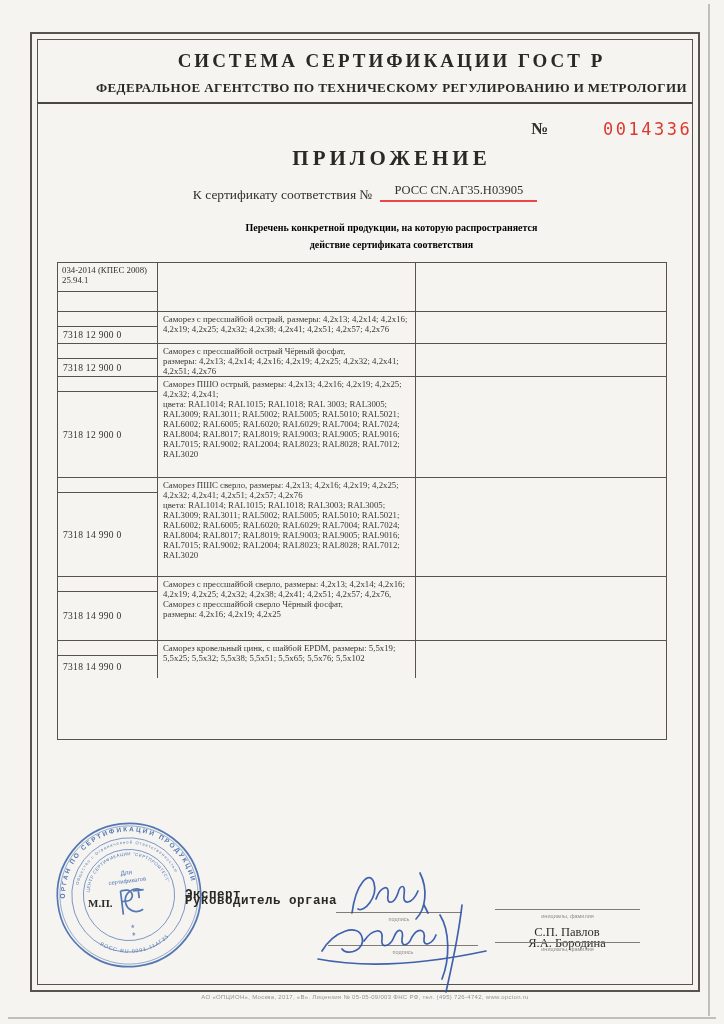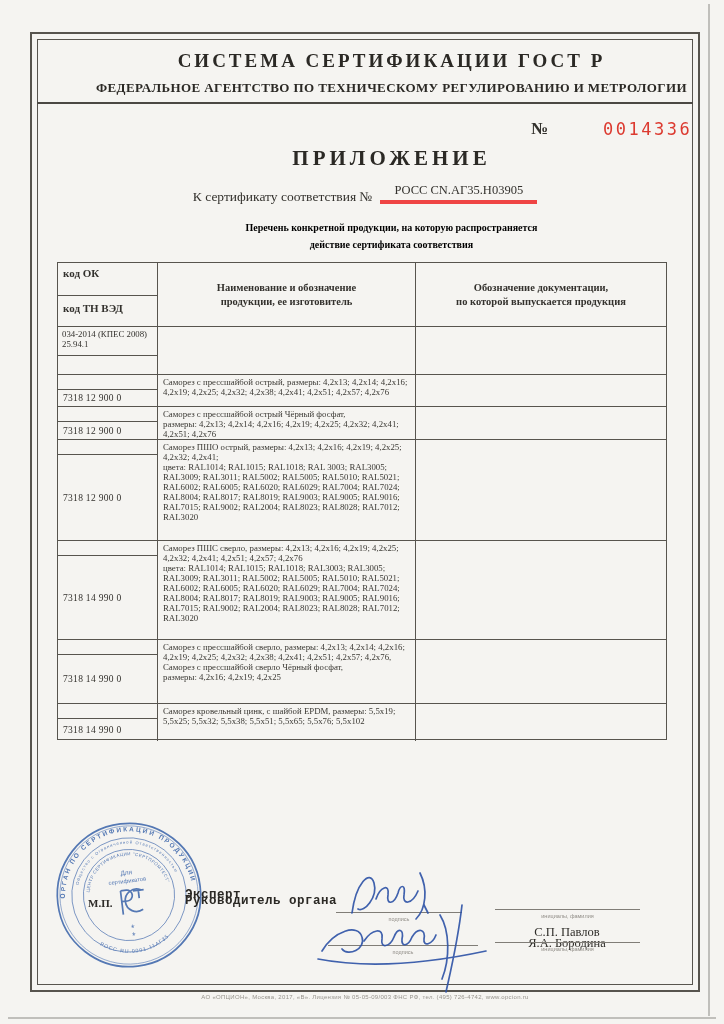--- a/index.html
+++ b/index.html
@@ -15,21 +15,21 @@
   .sys-title { top:50px; font-size:19px; font-weight:bold; letter-spacing:3px; color:#2b2925; }
   .agency    { top:80px; font-size:13px; font-weight:bold; letter-spacing:.4px; color:#2b2925; }
   .head-rule { position:absolute; left:37px; top:102px; width:656px; height:2px; background:#4b4843; }
 
   .num-label { position:absolute; left:531px; top:119px; font-size:17px; font-weight:bold; }
   .num-value { position:absolute; left:555px; top:119px; font-family:"DejaVu Sans Mono",monospace;
                font-size:17px; letter-spacing:2.5px; color:#dc3a30;margin-left:48px; }
 
   .doc-title { top:146px; font-size:21px; font-weight:bold; letter-spacing:4px; color:#2b2925; }
   .cert-line { position:absolute; left:37px; top:184px; width:656px; display:flex; justify-content:center; align-items:flex-end; font-size:13.5px; }
-  .cert-value { font-size:12.5px; border-bottom:4px solid #ef4444; padding:0 14px 2px; margin-left:8px; transform:translateY(-1px); }
+  .cert-value { font-size:12.5px; border-bottom:2px solid #ef4444; padding:0 14px 2px; margin-left:8px; transform:translateY(-1px); }
   .subtitle { top:219px; font-size:10px; font-weight:bold; line-height:17px; white-space:pre-line; color:#000000; }
 
   
   .tbl { position:absolute; left:57px; top:262px; width:610px; height:478px; border:1px solid #57544e; font-size:9px; }
   .trow { display:flex; border-top:1px solid #57544e; }
   .trow:first-child { border-top:none; }
   .c1 { width:100px; border-right:1px solid #57544e; display:flex; flex-direction:column; }
   .c2 { width:258px; border-right:1px solid #57544e; }
   .c3 { flex:1; }
   .th-sub { height:33px; border-bottom:1px solid #57544e; padding:4px 5px; font-weight:bold; font-size:11px; }
@@ -73,30 +73,20 @@
 
   <div class="cert-line">
     <span>К сертификату соответствия №</span>
     <span class="cert-value">РОСС CN.АГ35.Н03905</span>
   </div>
 
   <div class="center-band subtitle" style="position:absolute;">Перечень конкретной продукции,  на которую распространяется
 действие сертификата соответствия</div>
 
   <div class="tbl">
-    <div class="trow" style="height:63px">
-      <div class="c1">
-        <div class="th-sub">код ОК</div>
-        <div class="th-sub2">код ТН ВЭД</div>
-      </div>
-      <div class="c2 th-mid">Наименование и обозначение
-продукции, ее изготовитель</div>
-      <div class="c3 th-mid">Обозначение документации,
-по которой выпускается продукция</div>
-    </div>
 
     <div class="trow" style="height:48px">
       <div class="c1">
         <div class="codeA">034-2014 (КПЕС 2008)
 25.94.1</div>
         <div style="flex:1"></div>
       </div>
       <div class="c2"></div>
     </div>
 

